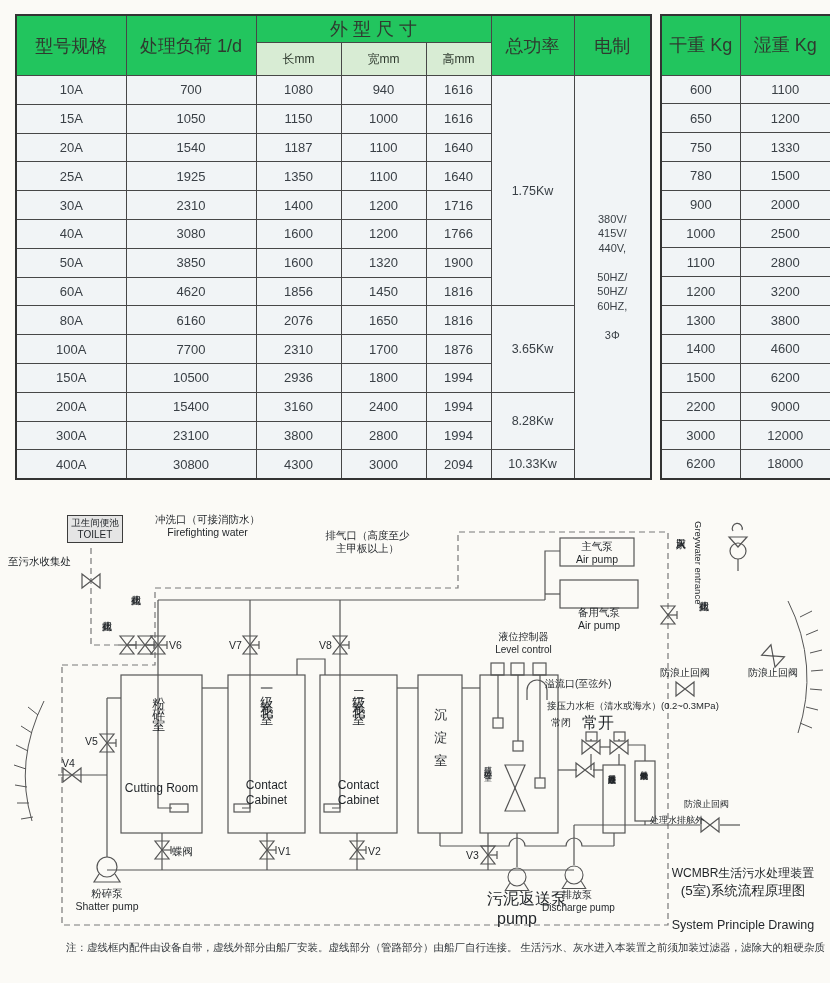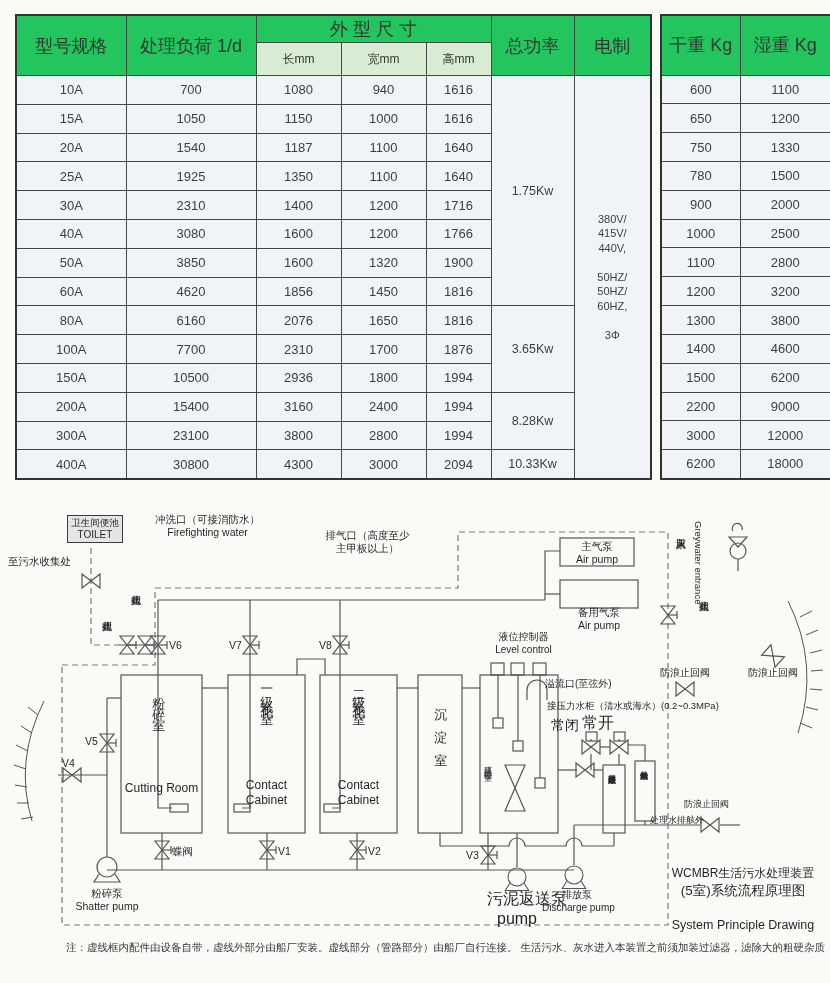--- a/index.html
+++ b/index.html
@@ -437,21 +437,21 @@
   <div class="dg" style="left:660px;top:174px;font-size:10px;">防浪止回阀</div>
   <div class="dg" style="left:748px;top:174px;font-size:10px;">防浪止回阀</div>
   <div class="dg small" style="left:684px;top:306px;">防浪止回阀</div>
   <div class="dg small" style="left:650px;top:322px;">处理水排舷外</div>
   <div class="dg ctr" style="left:476px;top:138px;width:95px;font-size:10px;">
     <div>液位控制器</div>
     <div>Level control</div>
   </div>
   <div class="dg" style="left:545px;top:185px;font-size:10px;">溢流口(至弦外)</div>
   <div class="dg" style="left:547px;top:207px;font-size:9.5px;">接压力水柜（清水或海水）(0.2~0.3MPa)</div>
-  <div class="dg" style="left:551px;top:224px;font-size:14px;">常闭</div>
+  <div class="dg" style="left:551px;top:224px;font-size:10px;">常闭</div>
   <div class="dg" style="left:582px;top:220px;font-size:16px;text-align:center;">常开</div>
 
   <div class="dg vtx tank-cn" style="left:150px;top:194px;">粉碎室</div>
   <div class="dg ctr tank-en" style="left:121px;top:288px;width:81px;">Cutting Room</div>
   <div class="dg vtx tank-cn" style="left:258px;top:188px;letter-spacing:5px;">一级氧化室</div>
   <div class="dg ctr tank-en" style="left:228px;top:285px;width:77px;">
     <div>Contact</div>
     <div>Cabinet</div>
   </div>
   <div class="dg vtx tank-cn" style="left:350px;top:188px;letter-spacing:5px;">二级氧化室</div>

